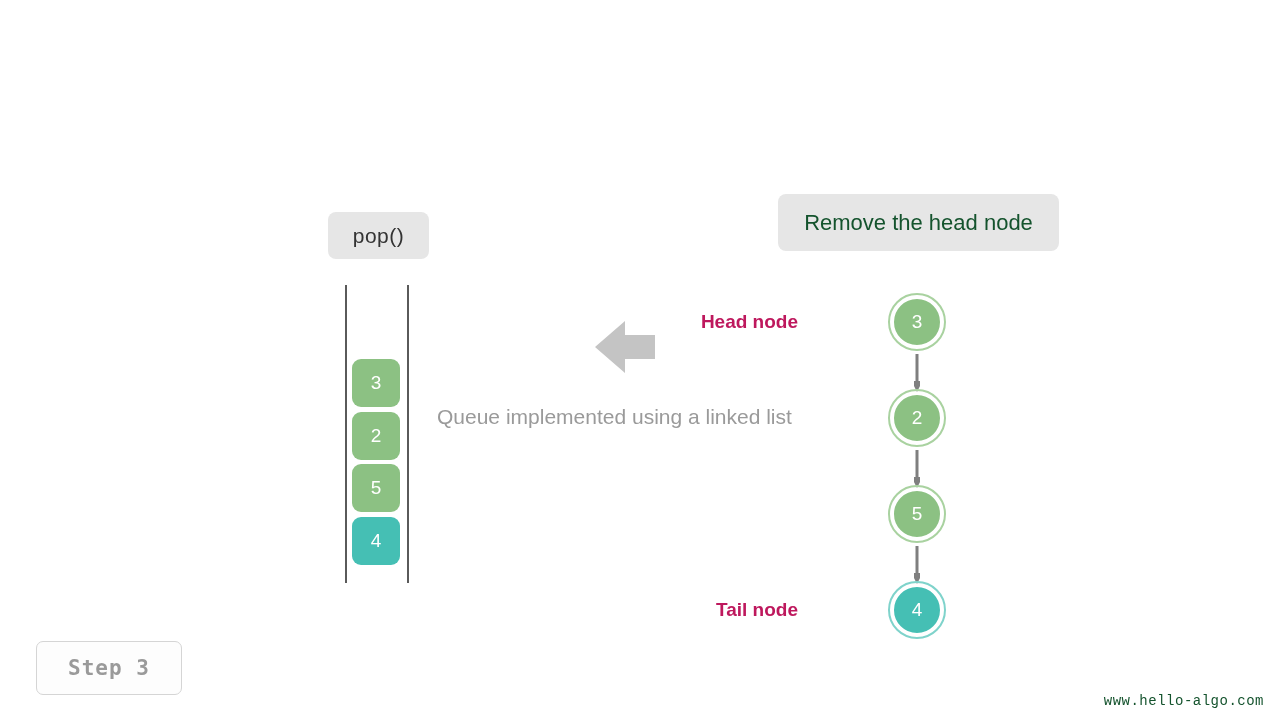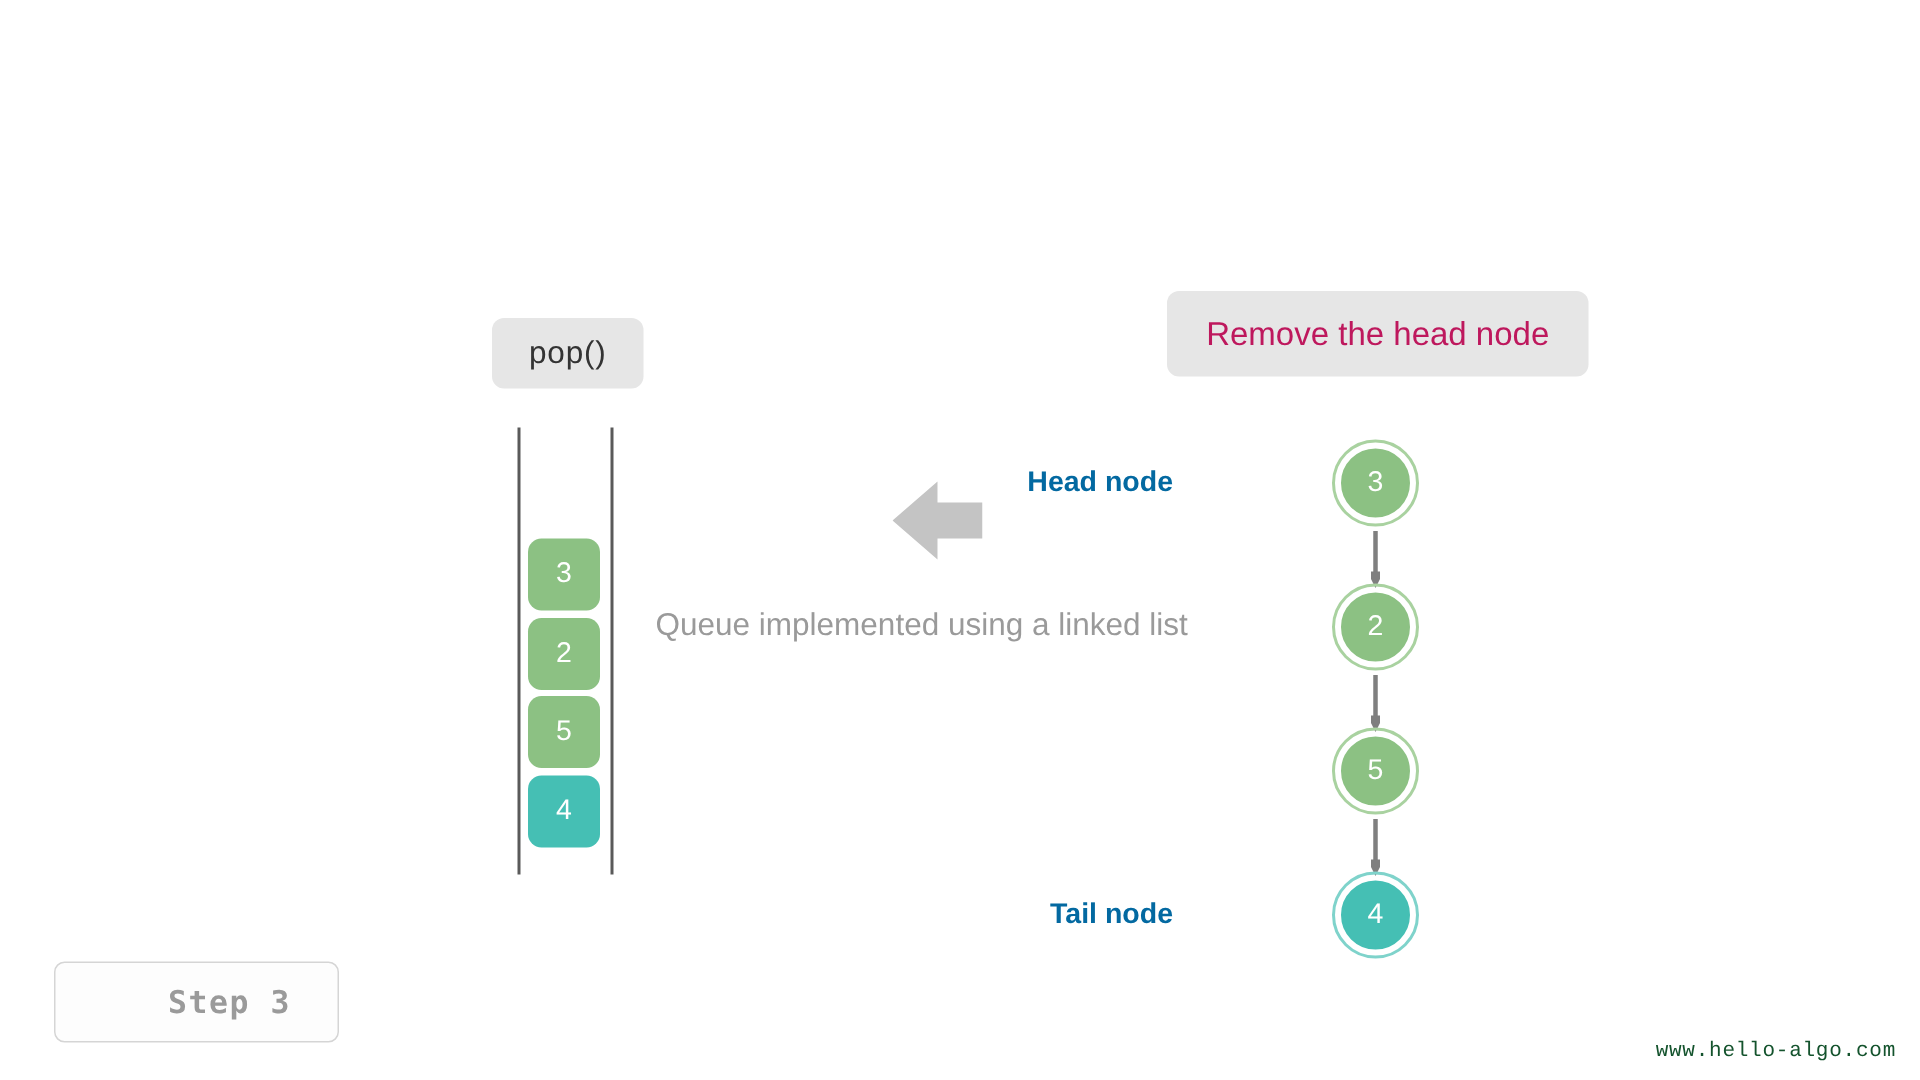--- a/index.html
+++ b/index.html
@@ -35,21 +35,21 @@
     font-family: Liberation Sans, sans-serif;
     font-size: 21px;
     letter-spacing: 0.5px;
   }
   #action-label {
     left: 778px;
     top: 194px;
     width: 281px;
     height: 57px;
     font-size: 22px;
-    color: #be185d;
+    color: #14532d;
   }
 
   
   #queue-container {
     position: absolute;
     left: 345px;
     top: 285px;
     width: 64px;
     height: 298px;
   }
@@ -123,24 +123,24 @@
     position: absolute;
     left: 148px;
     width: 58px;
     height: 58px;
     border-radius: 50%;
     box-sizing: border-box;
     border: 2px solid;
   }
   .node-tag {
     position: absolute;
-    right: 188px;
+    right: 172px;
     font-size: 19px;
     font-weight: bold;
-    color: #0369a1;
+    color: #be185d;
     white-space: nowrap;
   }
   .link-arrow {
     position: absolute;
     left: 174px;
     width: 6px;
   }
 
   
   #step-box {
@@ -153,21 +153,20 @@
     border-radius: 7px;
     background: #fdfdfd;
     display: flex;
     align-items: center;
     justify-content: center;
     font-family: "DejaVu Sans Mono", "Liberation Mono", monospace;
     font-size: 21px;
     font-weight: bold;
     color: #9a9a9a;
     letter-spacing: 1px;
-    padding-left: 44px;
   }
 
   
   #watermark {
     position: absolute;
     right: 16px;
     bottom: 11px;
     font-family: Liberation Mono, monospace;
     font-size: 14px;
     color: #14532d;

